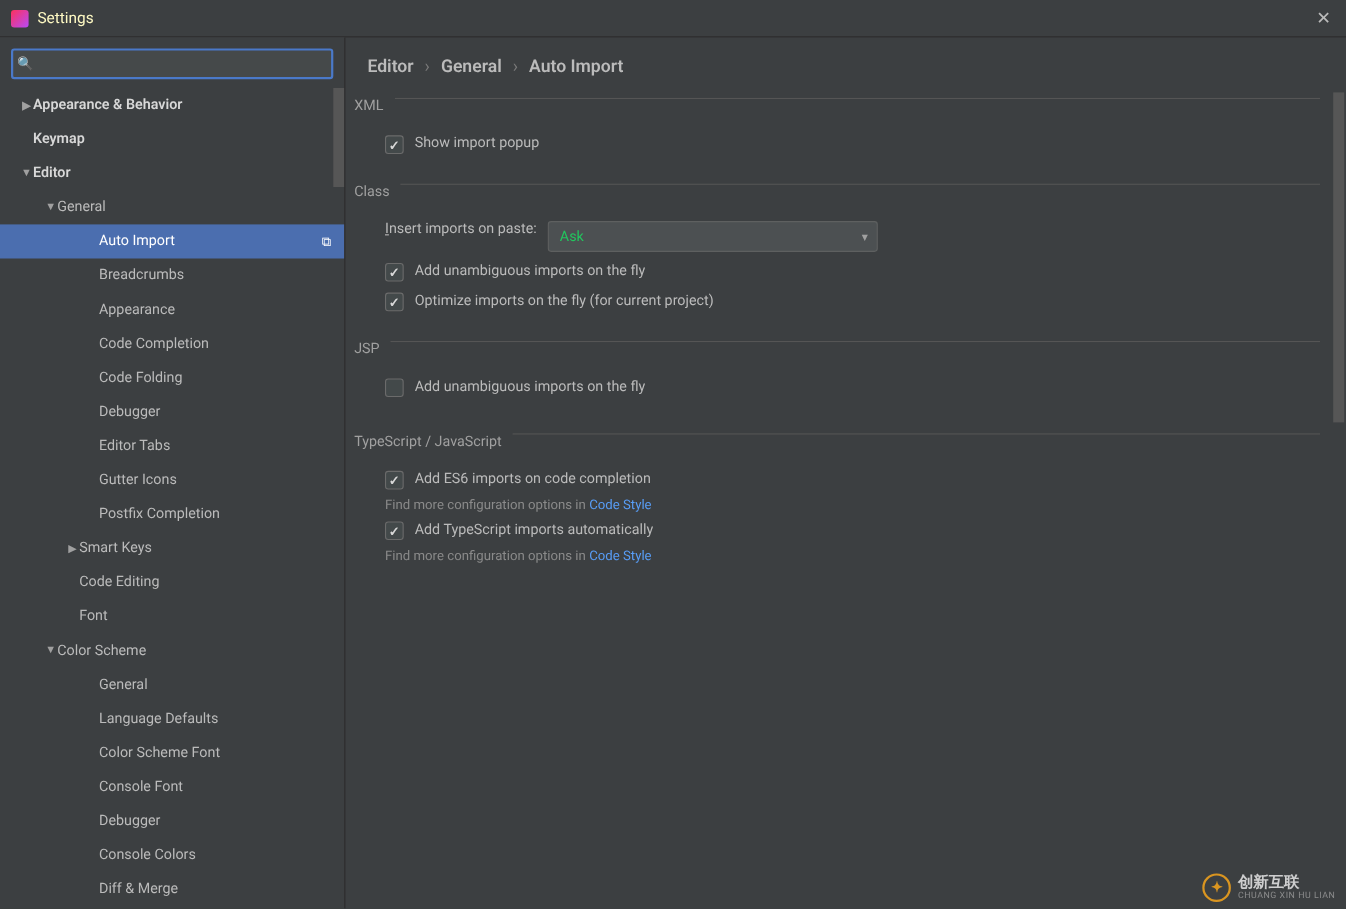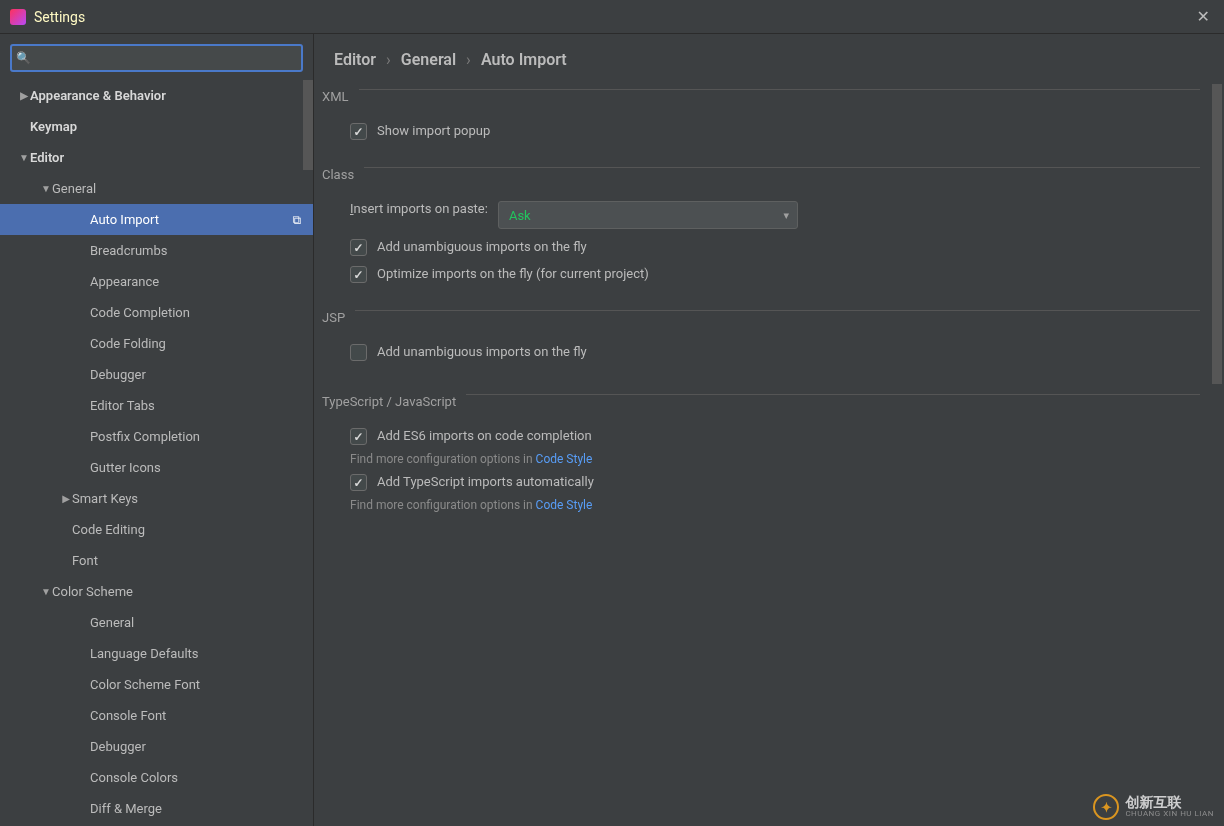--- a/index.html
+++ b/index.html
@@ -316,25 +316,25 @@
         <div class="tree-item pad-4">
           <span class="tree-arrow"></span>
           <span class="label">Debugger</span>
         </div>
         <div class="tree-item pad-4">
           <span class="tree-arrow"></span>
           <span class="label">Editor Tabs</span>
         </div>
         <div class="tree-item pad-4">
           <span class="tree-arrow"></span>
+          <span class="label">Gutter Icons</span>
+        </div>
+        <div class="tree-item pad-4">
+          <span class="tree-arrow"></span>
           <span class="label">Postfix Completion</span>
-        </div>
-        <div class="tree-item pad-4">
-          <span class="tree-arrow"></span>
-          <span class="label">Gutter Icons</span>
         </div>
         <div class="tree-item pad-3">
           <span class="tree-arrow">▶</span>
           <span class="label">Smart Keys</span>
         </div>
         <div class="tree-item pad-3">
           <span class="tree-arrow"></span>
           <span class="label">Code Editing</span>
         </div>
         <div class="tree-item pad-3">

